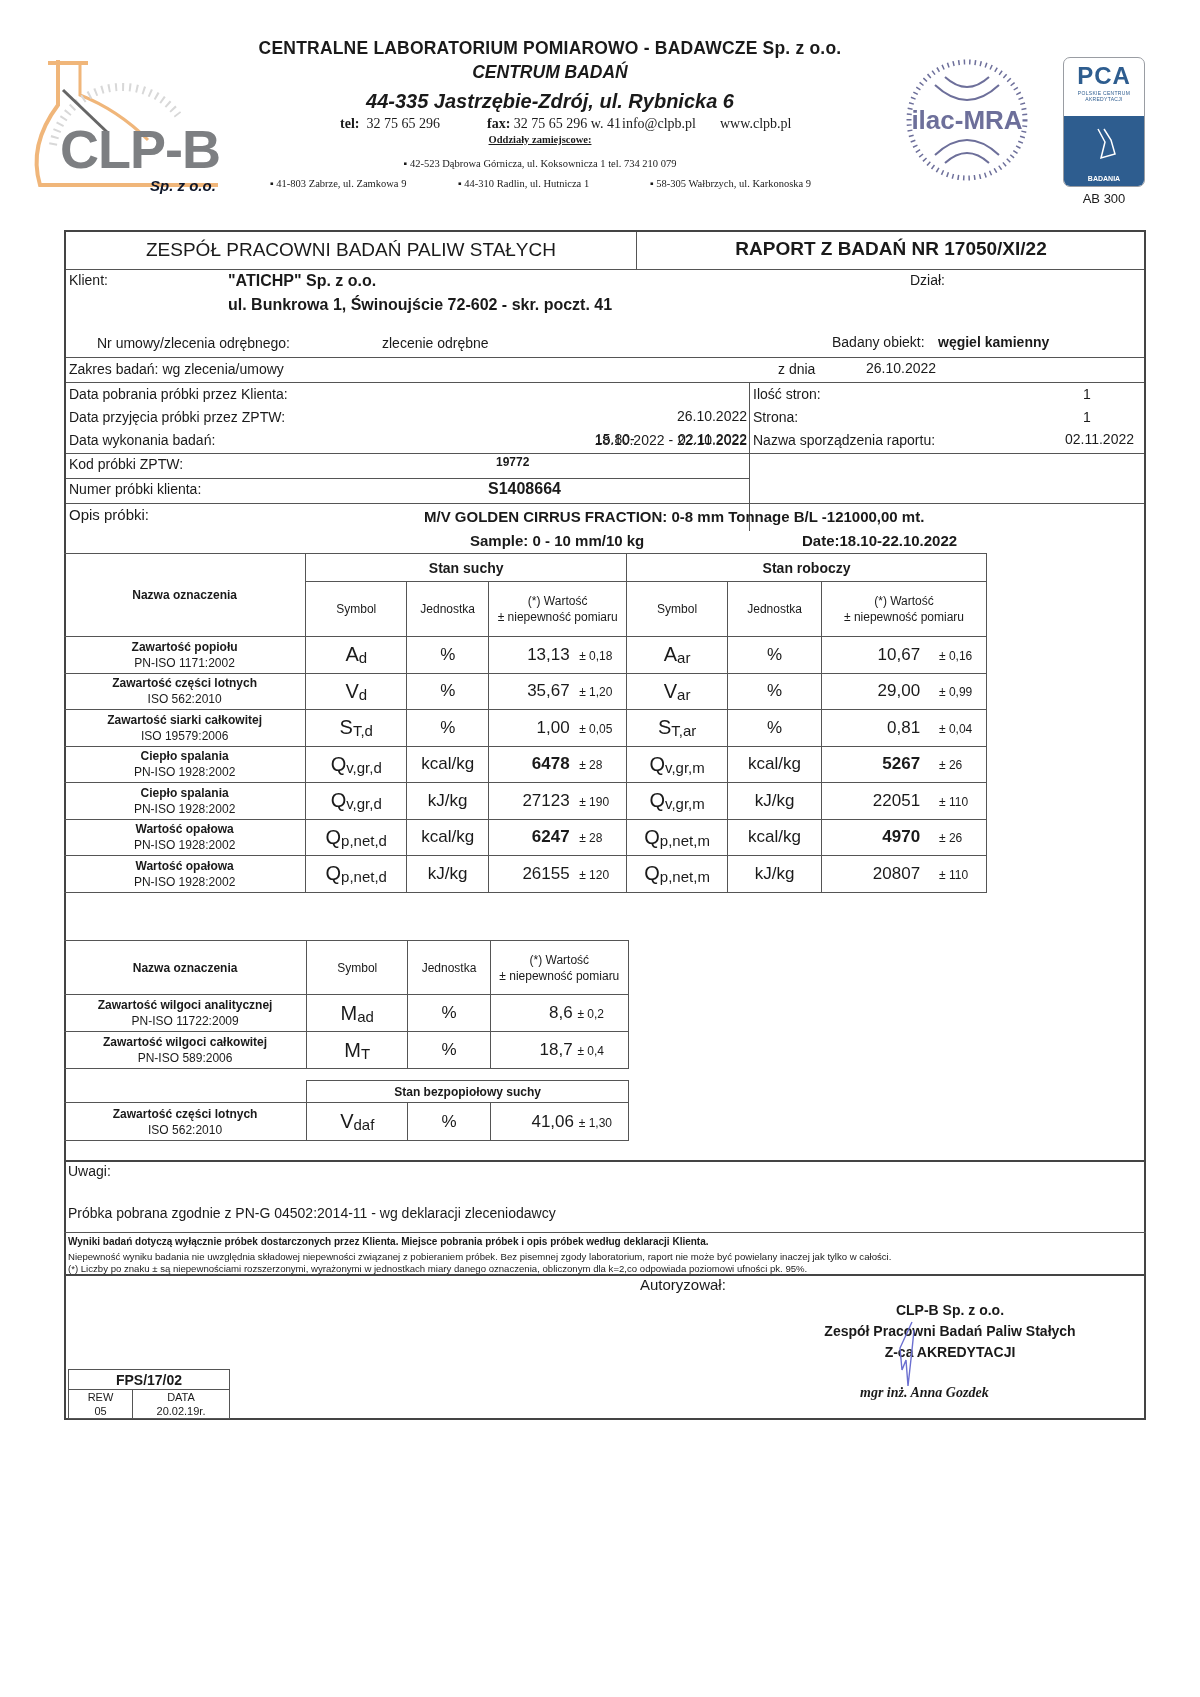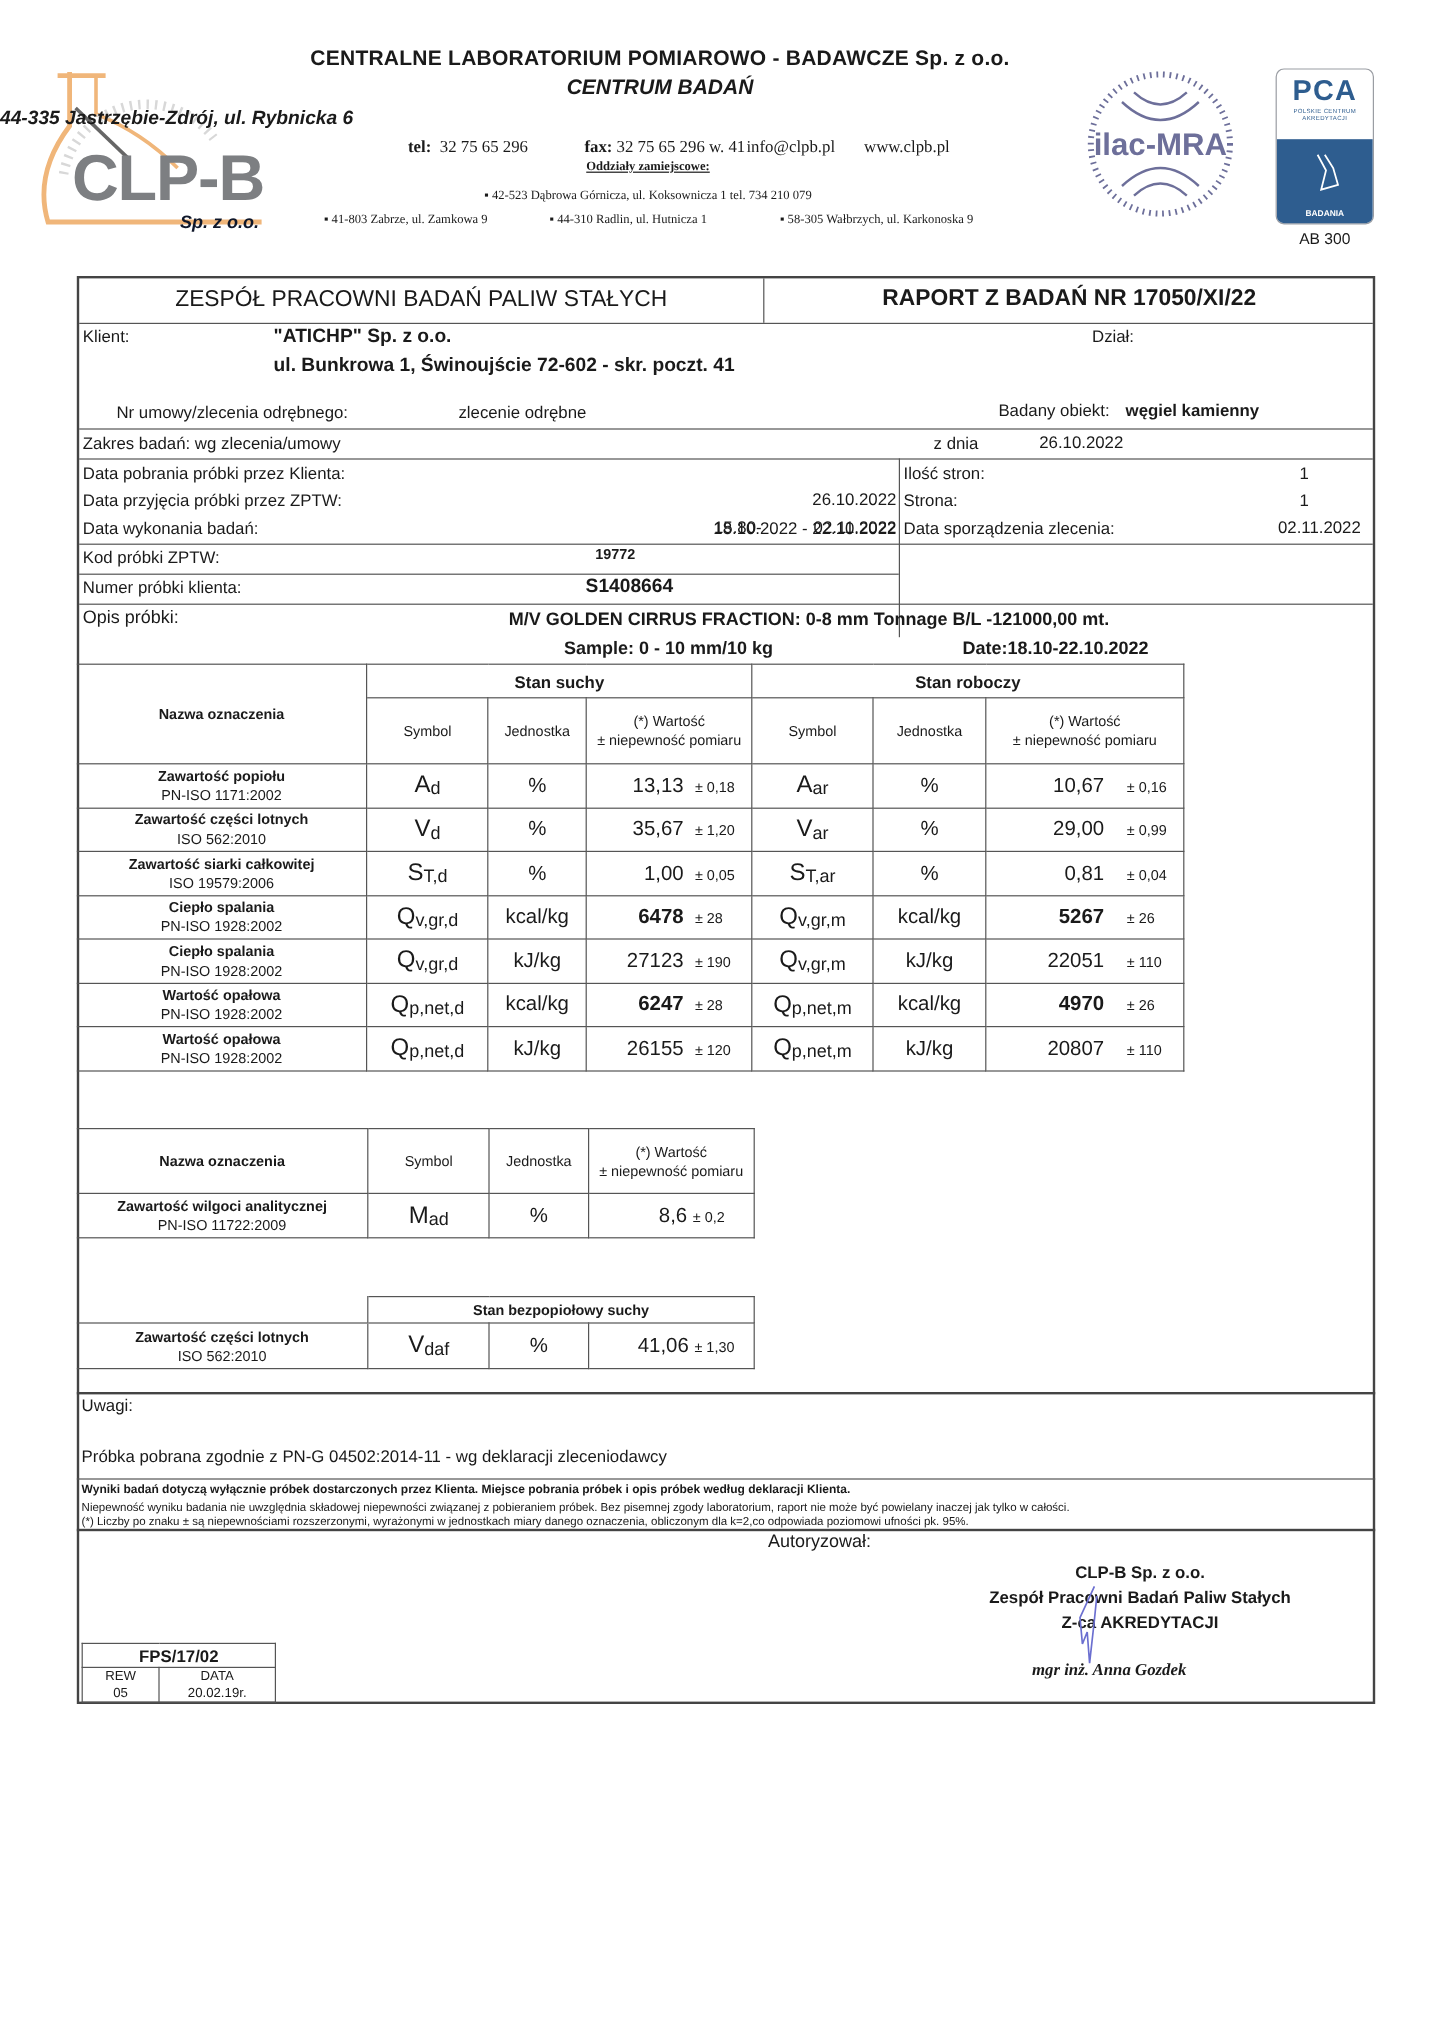--- a/index.html
+++ b/index.html
@@ -4,21 +4,21 @@
 <style>
   * { box-sizing: border-box; margin: 0; padding: 0; }
   html, body { width: 1200px; height: 1697px; background: #fff; }
   body { position: relative; font-family: "Liberation Sans", sans-serif; color: #1a1a1a; overflow: hidden; }
   .abs { position: absolute; }
   .serif { font-family: "Liberation Serif", serif; }
 
   
   .hdr-title { left: 0; width: 1100px; top: 38px; text-align: center; font-weight: bold; font-size: 17.5px; letter-spacing: 0.2px; }
   .hdr-sub { left: 0; width: 1100px; top: 62px; text-align: center; font-weight: bold; font-style: italic; font-size: 17.5px; }
-  .hdr-addr { left: 0; width: 1100px; top: 90px; text-align: left; font-weight: bold; font-style: italic; font-size: 16px; }
+  .hdr-addr { left: 0; width: 1100px; top: 90px; text-align: center; font-weight: bold; font-style: italic; font-size: 20px; }
   .hdr-contact { top: 116px; font-size: 14px; }
   .hdr-branches-title { left: 0; width: 1100px; top: 134px; text-align: center; font-size: 10.5px; font-weight: bold; text-decoration: underline; }
   .hdr-br1 { left: 0; width: 1100px; top: 158px; text-align: center; font-size: 10.5px; }
   .hdr-br2 { top: 178px; font-size: 10.5px; }
 
   .logo { left: 18px; top: 55px; width: 220px; height: 140px; }
   .logo-text { left: 60px; top: 118px; font-size: 54px; font-weight: bold; color: #7d7f82; letter-spacing: -1px; font-family: "Liberation Sans", sans-serif; }
   .logo-sp { left: 150px; top: 177px; font-size: 15px; font-weight: bold; font-style: italic; color: #0f172a; }
 
   .ilac { left: 905px; top: 55px; width: 125px; height: 130px; }
@@ -141,21 +141,21 @@
   <div class="t f14" style="left:3px;top:177px;">Data przyjęcia próbki przez ZPTW:</div>
   <div class="t f14 r" style="left:400px;width:281px;top:176px;">26.10.2022</div>
   <div class="t f14" style="left:3px;top:200px;">Data wykonania badań:</div>
   <div class="t f14" style="left:529px;top:199px;">15.80-</div>
   <div class="t f14 r" style="left:560px;width:121px;top:199px;">02.11.2022</div>
 
   <div class="t f14" style="left:687px;top:154px;">Ilość stron:</div>
   <div class="t f14" style="left:1017px;top:154px;">1</div>
   <div class="t f14" style="left:687px;top:177px;">Strona:</div>
   <div class="t f14" style="left:1017px;top:177px;">1</div>
-  <div class="t f14" style="left:687px;top:200px;">Data sporządzenia zlecenia:</div>
+  <div class="t f14" style="left:687px;top:200px;">Nazwa sporządzenia raportu:</div>
   <div class="t f14 r" style="left:900px;width:168px;top:199px;">02.11.2022</div>
 
   <div class="hl" style="left:0;right:0;top:221px;"></div>
   <div class="t f14" style="left:3px;top:224px;">Kod próbki ZPTW:</div>
   <div class="t b" style="left:430px;top:223px;font-size:12px;">19772</div>
   <div class="hl" style="left:0;width:683px;top:246px;"></div>
   <div class="t f14" style="left:3px;top:249px;">Numer próbki klienta:</div>
   <div class="t b" style="left:422px;top:248px;font-size:16px;">S1408664</div>
   <div class="hl" style="left:0;right:0;top:271px;"></div>
 
@@ -305,20 +305,29 @@
     <tbody id="t2body">
       <tr style="height:37px">
         <td class="nm" style="border-left:none;">
           <div class="n">Zawartość wilgoci analitycznej</div>
           <div>PN-ISO 11722:2009</div>
         </td>
         <td class="sym"><span>M</span><sub>ad</sub></td>
         <td class="unit">%</td>
         <td class="val" style="padding-right:24px;padding-left:24px;"><span>8,6</span> <span class="unc">± 0,2</span></td>
       </tr>
+      <tr style="height:37px">
+        <td class="nm" style="border-left:none;">
+          <div class="n">Zawartość wilgoci całkowitej</div>
+          <div>PN-ISO 589:2006</div>
+        </td>
+        <td class="sym"><span>M</span><sub>T</sub></td>
+        <td class="unit">%</td>
+        <td class="val" style="padding-right:24px;"><span>18,7</span> <span class="unc">± 0,4</span></td>
+      </tr>
     </tbody>
 </table>
 
 <table class="grid" style="left:64px;top:1080px;width:565px;">
   <colgroup>
       <col style="width:242px">
       <col style="width:101px">
       <col style="width:82px">
       <col style="width:138px">
     </colgroup>

